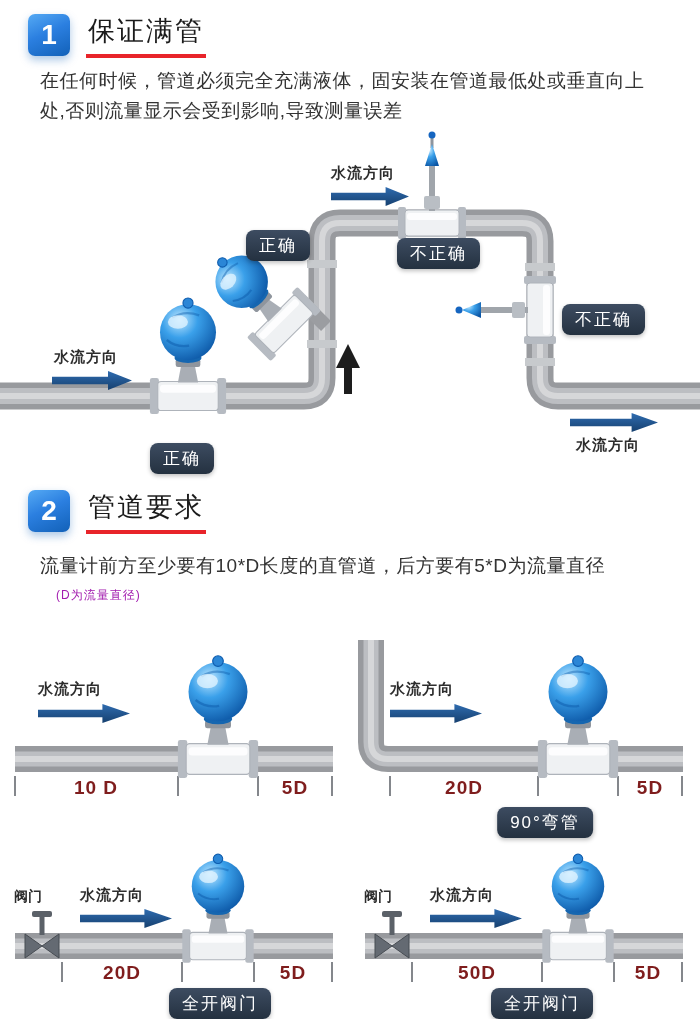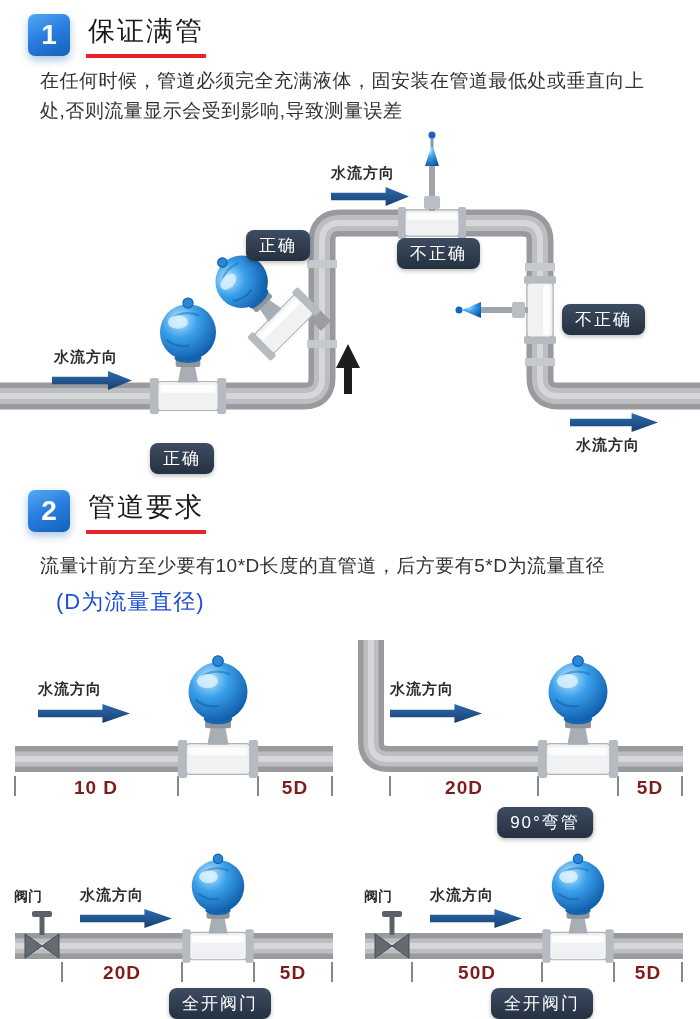--- a/index.html
+++ b/index.html
@@ -9,21 +9,21 @@
   
   .sec-header{position:absolute;display:flex;align-items:flex-start;gap:16px;}
   .num-badge{width:42px;height:42px;border-radius:7px;
     background:linear-gradient(155deg,#55aaf4 0%,#2b7fe0 45%,#1261b8 100%);
     box-shadow:0 4px 8px rgba(18,97,184,.35);
     color:#fff;font-size:28px;font-weight:bold;display:flex;align-items:center;justify-content:center;}
   .sec-title{font-size:27px;font-weight:normal;color:#1b1b1b;letter-spacing:2px;
     padding:4px 2px 9px 2px;border-bottom:4px solid #e8242a;line-height:1;}
 
   .para{position:absolute;font-size:19px;color:#333;line-height:1.6;letter-spacing:.5px;}
-  .note-red{position:absolute;font-size:22px;color:#1d4ed8;letter-spacing:1px;}
+  .note-red{position:absolute;font-size:12px;color:#a21caf;letter-spacing:1px;}
 
   
   .diagram{position:absolute;}
   .diagram svg{position:absolute;left:0;top:0;}
 
   .flow-text{position:absolute;font-size:15px;color:#2d2d2d;font-weight:bold;letter-spacing:1px;white-space:nowrap;}
   .flow-arrow{position:absolute;height:19px;
     background:linear-gradient(180deg,#2f6cb0 0%,#16406f 100%);
     clip-path:polygon(0 30%,70% 30%,70% 0,100% 50%,70% 100%,70% 70%,0 70%);}
 

